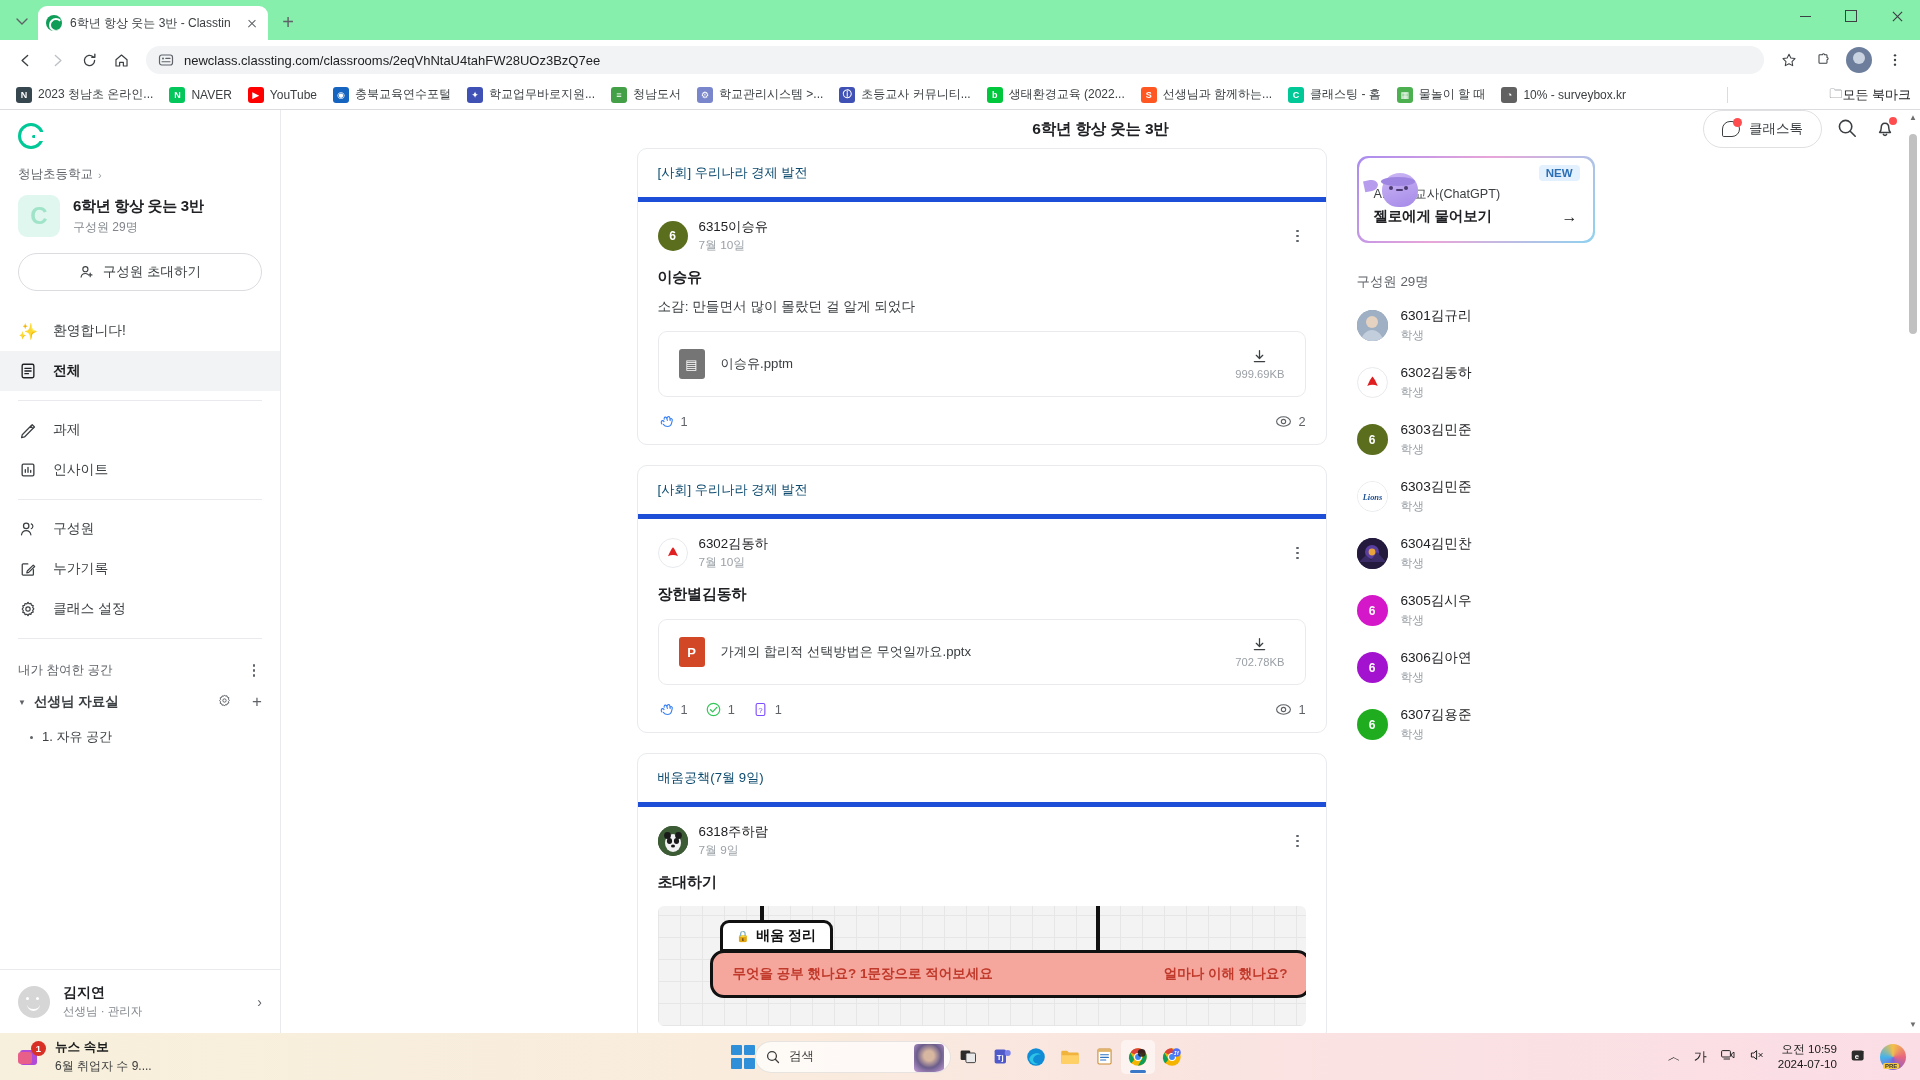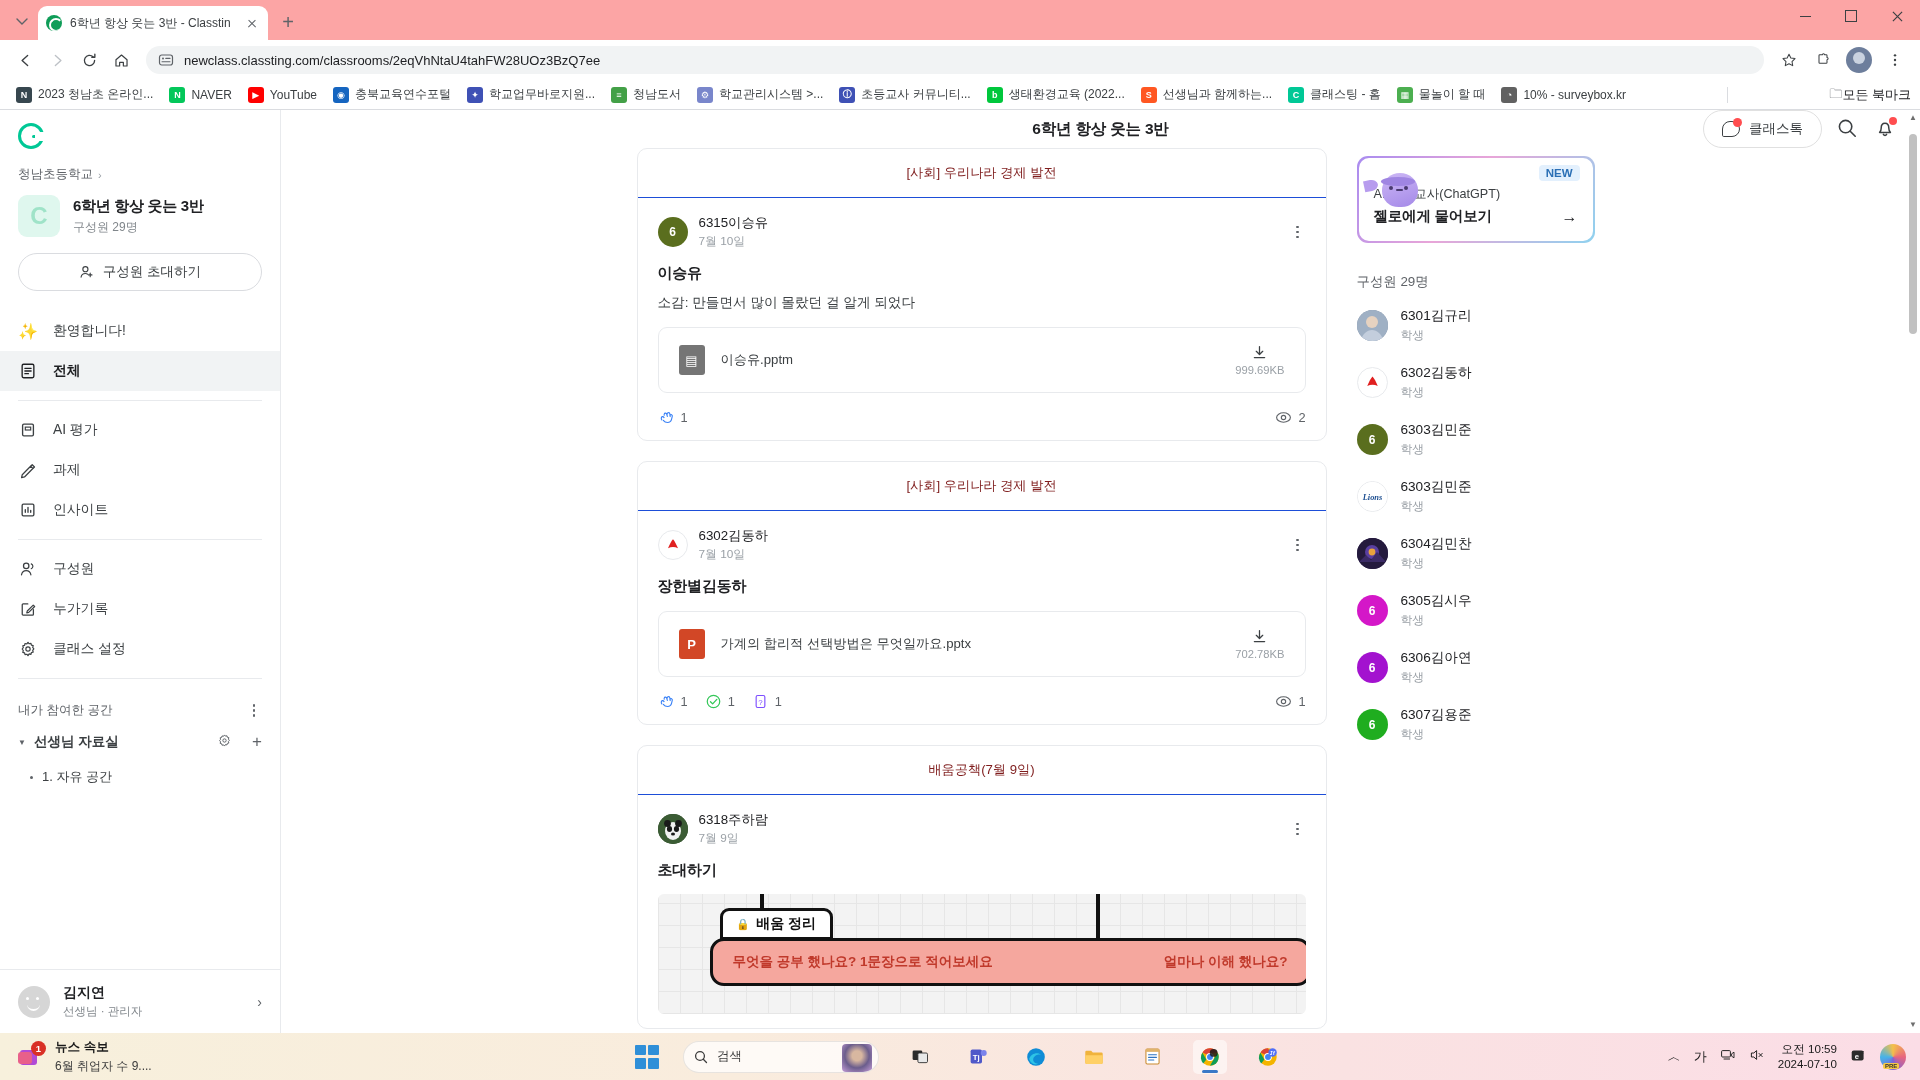--- a/index.html
+++ b/index.html
@@ -6,21 +6,21 @@
   html,body { width:1920px; height:1080px; overflow:hidden; }
   body {
     font-family:"Liberation Sans","DejaVu Sans",sans-serif;
     background:#ffffff; font-size:13px; color:#202124;
     -webkit-font-smoothing:antialiased;
   }
 
   
   .browser { width:1920px; height:1033px; display:flex; flex-direction:column; background:#dee1e6; }
 
-  .tabstrip { height:40px; display:flex; align-items:flex-end; padding-left:6px; background:#fca5a5; position:relative; }
+  .tabstrip { height:40px; display:flex; align-items:flex-end; padding-left:6px; background:#86efac; position:relative; }
   .tab-dropdown { width:28px; height:28px; margin:0 2px 5px 2px; display:flex; align-items:center; justify-content:center; border-radius:14px; }
   .tab-dropdown svg { width:12px; height:12px; }
   .tab {
     height:34px; min-width:230px; max-width:260px; background:#fff;
     border-radius:9px 9px 0 0; display:flex; align-items:center;
     padding:0 8px; gap:8px; position:relative;
   }
   .tab .favicon { width:16px; height:16px; border-radius:50%; background:#0f9d58; flex:0 0 16px; position:relative; overflow:hidden;}
   .tab .favicon::after{content:"";position:absolute;left:3px;top:3px;width:10px;height:10px;border-radius:50%;border:2px solid #fff;border-right-color:transparent;}
   .tab .tab-title { flex:1; font-size:12px; color:#3c4043; white-space:nowrap; overflow:hidden; text-overflow:clip; }
@@ -113,21 +113,21 @@
   .classtalk-btn .bubble{width:18px;height:16px;border:1.6px solid #3c4043;border-radius:9px 9px 9px 2px;position:relative;}
   .classtalk-btn .bubble::after{content:"";position:absolute;right:-3px;top:-4px;width:9px;height:9px;border-radius:50%;background:#ff4d4f;}
   .hdr-ico{width:24px;height:24px;position:relative;color:#3c4043;}
   .hdr-ico svg{width:22px;height:22px;}
   .bell-dot{position:absolute;right:1px;top:0;width:8px;height:8px;border-radius:50%;background:#ff4d4f;}
   .feed { flex:1; max-width:690px; margin-left:auto; display:flex; flex-direction:column; gap:20px; padding-bottom:10px;}
   .rail { width:238px; flex:0 0 238px; margin-right:auto; padding-top:8px;}
   .feedcol { display:flex; flex:1; min-width:0; gap:30px; padding-left:30px;}
 
   .card { border:1px solid #e8eaed; border-radius:10px; background:#fff; overflow:hidden;}
-  .card-top { padding:15px 20px; border-bottom:1px solid #1d4ed8; font-size:13.2px; color:#7f1d1d;text-align:center;}
+  .card-top { padding:15px 20px; border-bottom:5px solid #1d4ed8; font-size:13.2px; color:#0c4a6e;}
   .card-body { padding:16px 20px 14px;}
   .author { display:flex; align-items:center; gap:11px; }
   .av-circle{width:30px;height:30px;border-radius:50%;flex:0 0 30px;display:flex;align-items:center;justify-content:center;color:#fff;font-size:12px;font-weight:600;overflow:hidden;}
   .author .nm{font-size:13.3px;color:#202124;}
   .author .dt{font-size:11.8px;color:#9aa0a6;margin-top:2px;}
   .author .more{margin-left:auto;}
   .post-title{font-size:15px;font-weight:700;color:#202124;margin-top:14px;letter-spacing:-0.2px;}
   .post-text{font-size:13.6px;color:#3c4043;margin-top:11px;}
   .attach{margin-top:15px;border:1px solid #e8eaed;border-radius:9px;height:66px;display:flex;align-items:center;padding:0 20px;gap:16px;}
   .attach .ftype{width:26px;height:30px;flex:0 0 26px;border-radius:3px;display:flex;align-items:center;justify-content:center;color:#fff;font-weight:700;font-size:13px;}
@@ -177,21 +177,21 @@
 
   
   .taskbar{height:47px;width:1920px;background:linear-gradient(90deg,#f7f0dc 0%,#f9ecdd 38%,#fae2e2 70%,#fbdde6 100%);display:flex;align-items:center;position:relative;}
   .news{display:flex;align-items:center;gap:11px;padding-left:18px;width:300px;}
   .news .nico{width:26px;height:26px;position:relative;flex:0 0 26px;}
   .news .nico .sq1{position:absolute;left:2px;top:6px;width:17px;height:15px;background:#b14ad6;border-radius:3px;}
   .news .nico .sq2{position:absolute;left:0px;top:8px;width:14px;height:12px;background:#e8608a;border-radius:3px;}
   .news .nico .badge{position:absolute;right:-2px;top:-3px;width:15px;height:15px;border-radius:50%;background:#d93025;color:#fff;font-size:9.5px;display:flex;align-items:center;justify-content:center;font-weight:700;}
   .news .t1{font-size:12.6px;font-weight:700;color:#1a1a1a;}
   .news .t2{font-size:12px;color:#3c3c3c;margin-top:2px;}
-  .tb-center{position:absolute;left:50%;transform:translateX(-50%);display:flex;align-items:center;gap:24px;}
+  .tb-center{position:absolute;left:50%;transform:translateX(-50%);display:flex;align-items:center;gap:0;}
   .winlogo{width:24px;height:24px;display:grid;grid-template-columns:1fr 1fr;grid-template-rows:1fr 1fr;gap:2.5px;}
   .winlogo i{background:#2f8fd8;border-radius:1px;display:block;}
   .tsearch{width:196px;height:32px;border-radius:16px;background:rgba(255,255,255,.72);border:1px solid rgba(0,0,0,.09);display:flex;align-items:center;padding:0 10px;gap:9px;position:relative;overflow:hidden;}
   .tsearch .mag{width:14px;height:14px;}
   .tsearch .ph{font-size:12.4px;color:#3c3c3c;}
   .tsearch .face{position:absolute;right:6px;top:2px;width:30px;height:28px;border-radius:4px;background:radial-gradient(circle at 50% 42%,#d8b7a0 22%,#6b5d8c 55%,#c69fd9 100%);}
   .tbi{width:34px;height:34px;display:flex;align-items:center;justify-content:center;border-radius:5px;position:relative;}
   .tbi.active{background:rgba(255,255,255,.55);}
   .tbi.active::after{content:"";position:absolute;bottom:1px;left:9px;width:16px;height:3px;border-radius:2px;background:#3b78c7;}
   .tb-right2{position:absolute;right:0;display:flex;align-items:center;gap:13px;padding-right:14px;}
@@ -385,29 +385,20 @@
           <span>전체</span>
         </div>
       </div>
 
       <div class="nav-sep"></div>
 
       <div>
         <div class="nav-item">
           <span class="ico">
             <svg viewBox="0 0 20 20">
-                <rect x="4" y="3.5" width="12" height="13" rx="1.4" stroke="#3c4043" stroke-width="1.5" fill="none"></rect>
-                <rect x="7" y="6.8" width="6" height="3.2" stroke="#3c4043" stroke-width="1.3" fill="none"></rect>
-              </svg>
-          </span>
-          <span>AI 평가</span>
-        </div>
-        <div class="nav-item">
-          <span class="ico">
-            <svg viewBox="0 0 20 20">
                 <path d="M3.6 15.2l9.3-9.3 2.5 2.5-9.3 9.3-3.2.7z" stroke="#3c4043" stroke-width="1.4" fill="none" stroke-linejoin="round"></path>
                 <path d="M12.9 5.9l1.8-1.8 2.5 2.5-1.8 1.8" stroke="#3c4043" stroke-width="1.4" fill="none" stroke-linejoin="round"></path>
               </svg>
           </span>
           <span>과제</span>
         </div>
         <div class="nav-item">
           <span class="ico">
             <svg viewBox="0 0 20 20">
                 <rect x="3.5" y="3.5" width="13" height="13" rx="1.4" stroke="#3c4043" stroke-width="1.5" fill="none"></rect>

